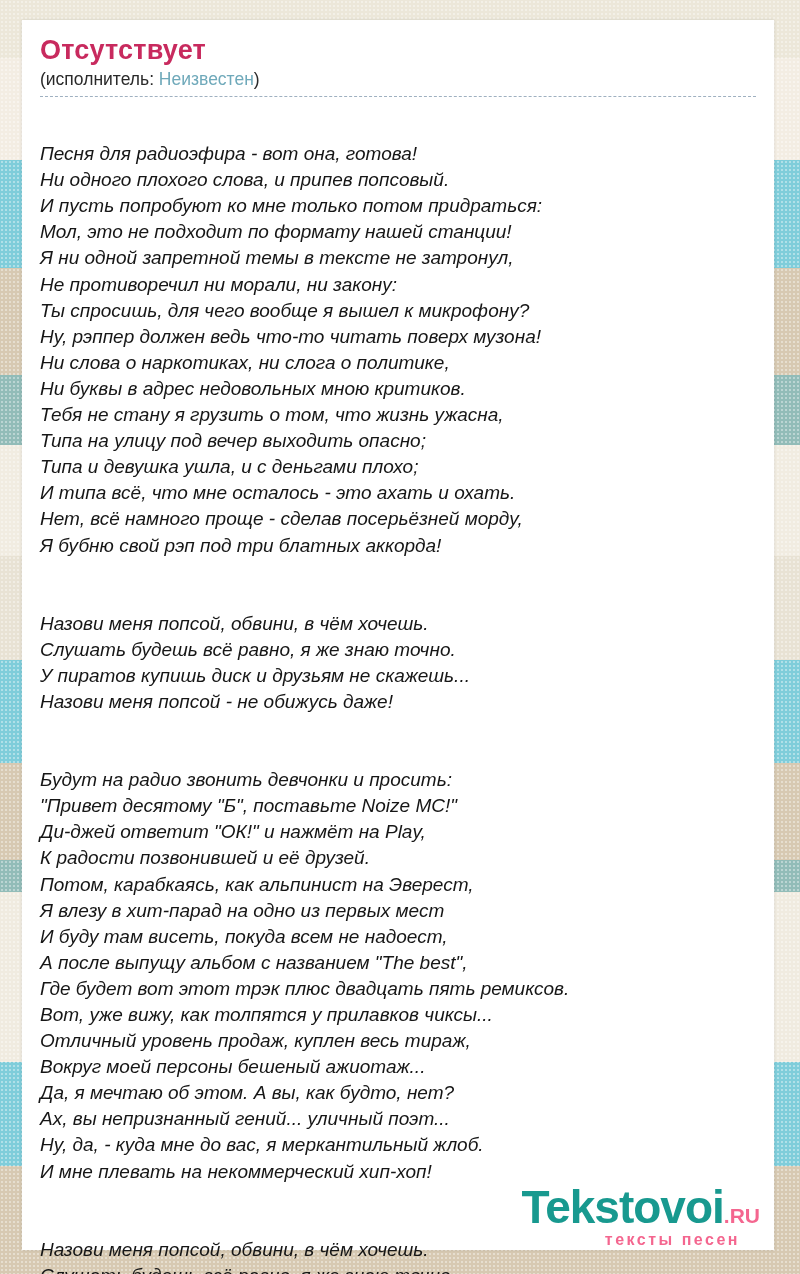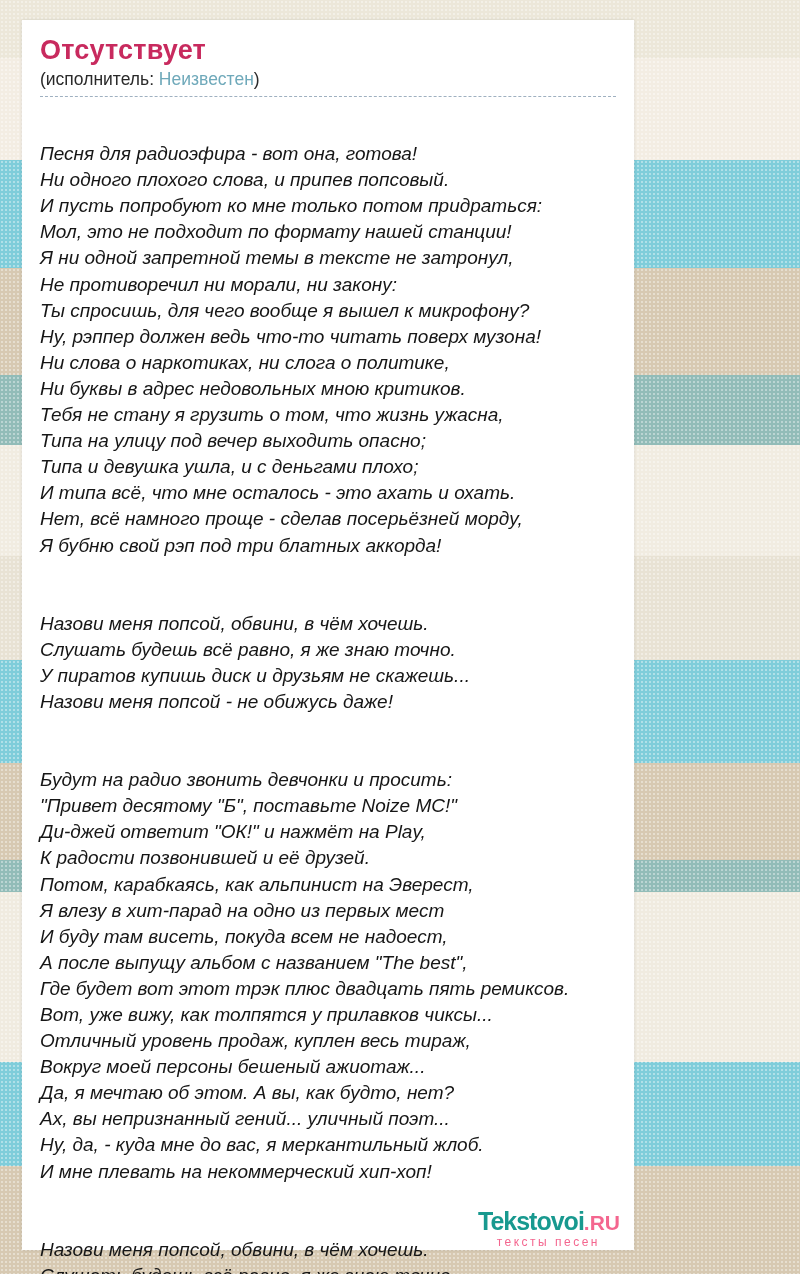--- a/index.html
+++ b/index.html
@@ -30,21 +30,21 @@
         #d7c9b2 1166px,#d7c9b2 1274px);
     background-size: 4px 4px, 100% 1274px;
     background-repeat: repeat, no-repeat;
     overflow: hidden;
   }
 
   .panel {
     position: absolute;
     left: 22px;
     top: 20px;
-    width: 612px;
+    width: 752px;
     height: 1230px;
     background: #ffffff;
     box-shadow: 0 0 3px rgba(0,0,0,0.12);
     padding: 14px 18px 0 18px;
   }
 
   .song-title {
     color: #c82a5e;
     font-size: 27px;
     font-weight: bold;
@@ -82,36 +82,36 @@
     position: absolute;
     right: 14px;
     bottom: 2px;
     text-align: right;
     line-height: 1;
     cursor: pointer;
   }
 
   .logo-brand {
     color: #18998f;
-    font-size: 25px;
+    font-size: 46px;
     font-weight: bold;
     letter-spacing: -1px;
   }
 
   .logo-domain {
     color: #f4668f;
     font-size: 21px;
     font-weight: bold;
     letter-spacing: 0;
   }
 
   .logo-tagline {
     color: #f4668f;
-    font-size: 12px;
-    font-weight: normal;
+    font-size: 16px;
+    font-weight: bold;
     letter-spacing: 2.5px;
     margin-top: 2px;
     padding-right: 20px;
   }
 </style>
 </head>
 <body>
 
 <div class="panel">
 

